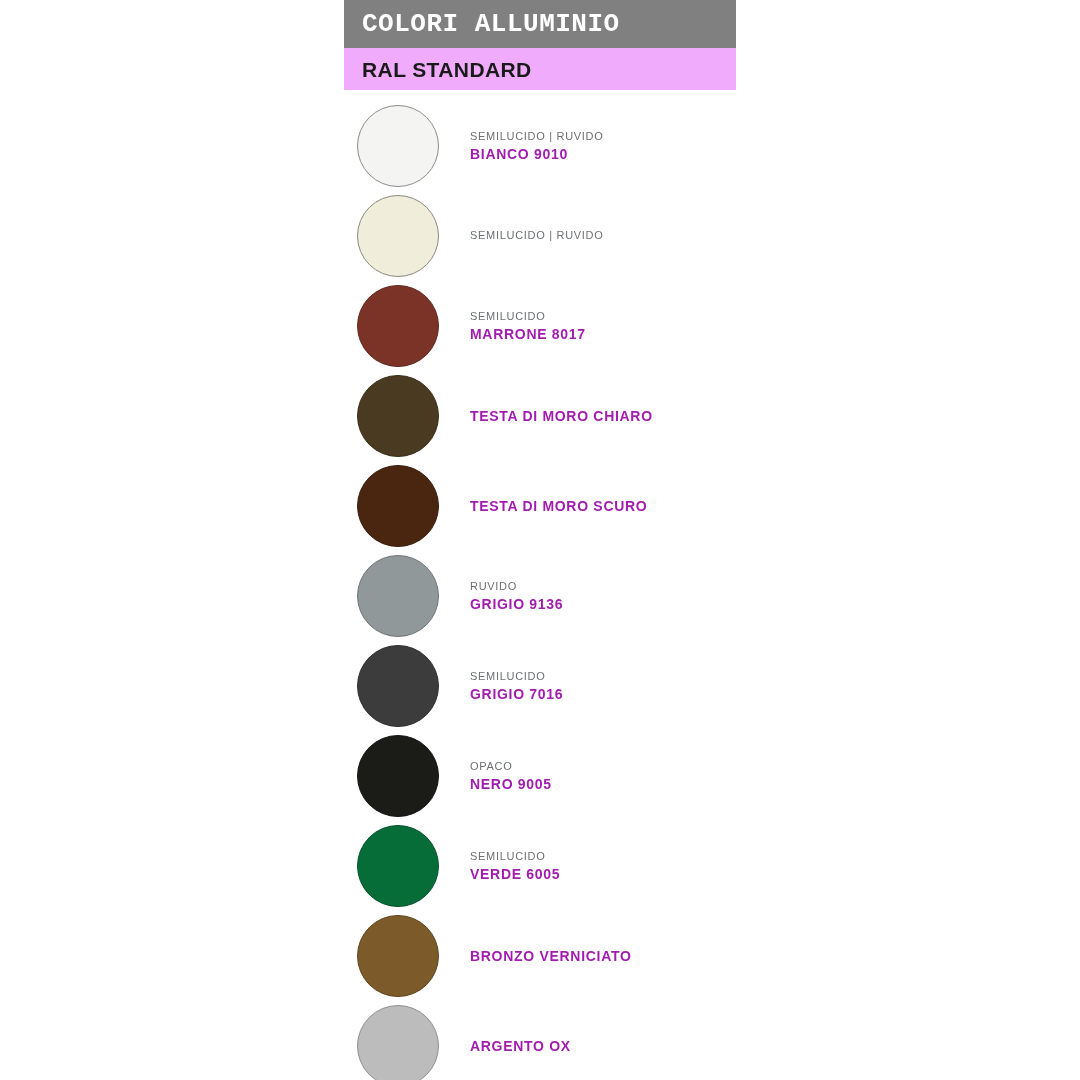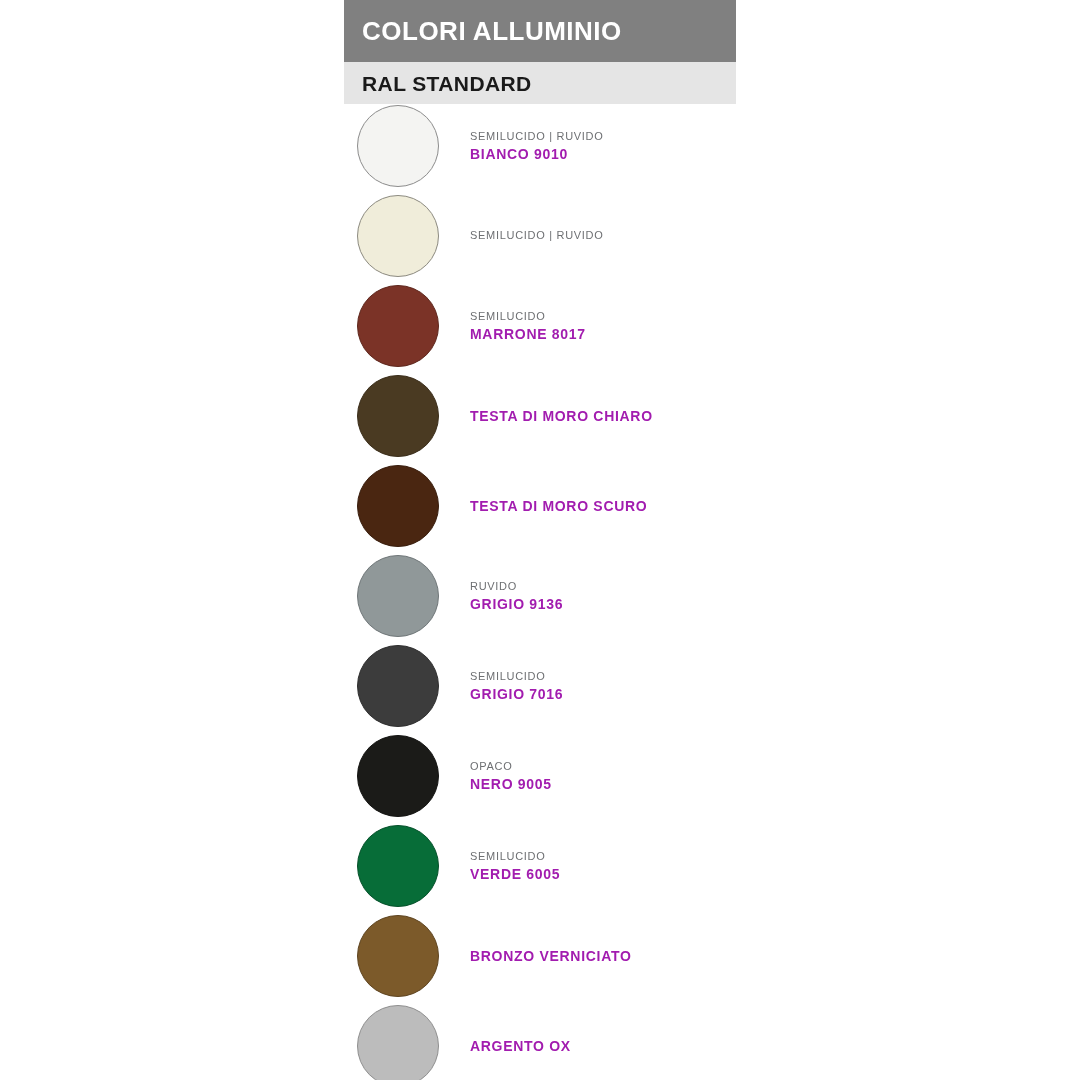--- a/index.html
+++ b/index.html
@@ -25,38 +25,39 @@
 
   
   .header-block {
     position: absolute;
     left: 344px;
     top: 0;
     width: 392px;
   }
 
   .title-bar {
-    height: 62px;
+    height: 48px;
     background: #808080;
     display: flex;
     align-items: center;
     padding-left: 18px;
     box-sizing: border-box;
+    font-family: Liberation Mono, monospace;
   }
   .title-bar .title-text {
     color: #ffffff;
     font-size: 26px;
     font-weight: bold;
     letter-spacing: 0.5px;
     line-height: 1;
   }
 
   .subtitle-bar {
     height: 42px;
-    background: #e5e5e5;
+    background: #f0abfc;
     display: flex;
     align-items: center;
     padding-left: 18px;
     box-sizing: border-box;
   }
   .subtitle-bar .subtitle-text {
     color: #1a1a1a;
     font-size: 21px;
     font-weight: bold;
     letter-spacing: 0.4px;

